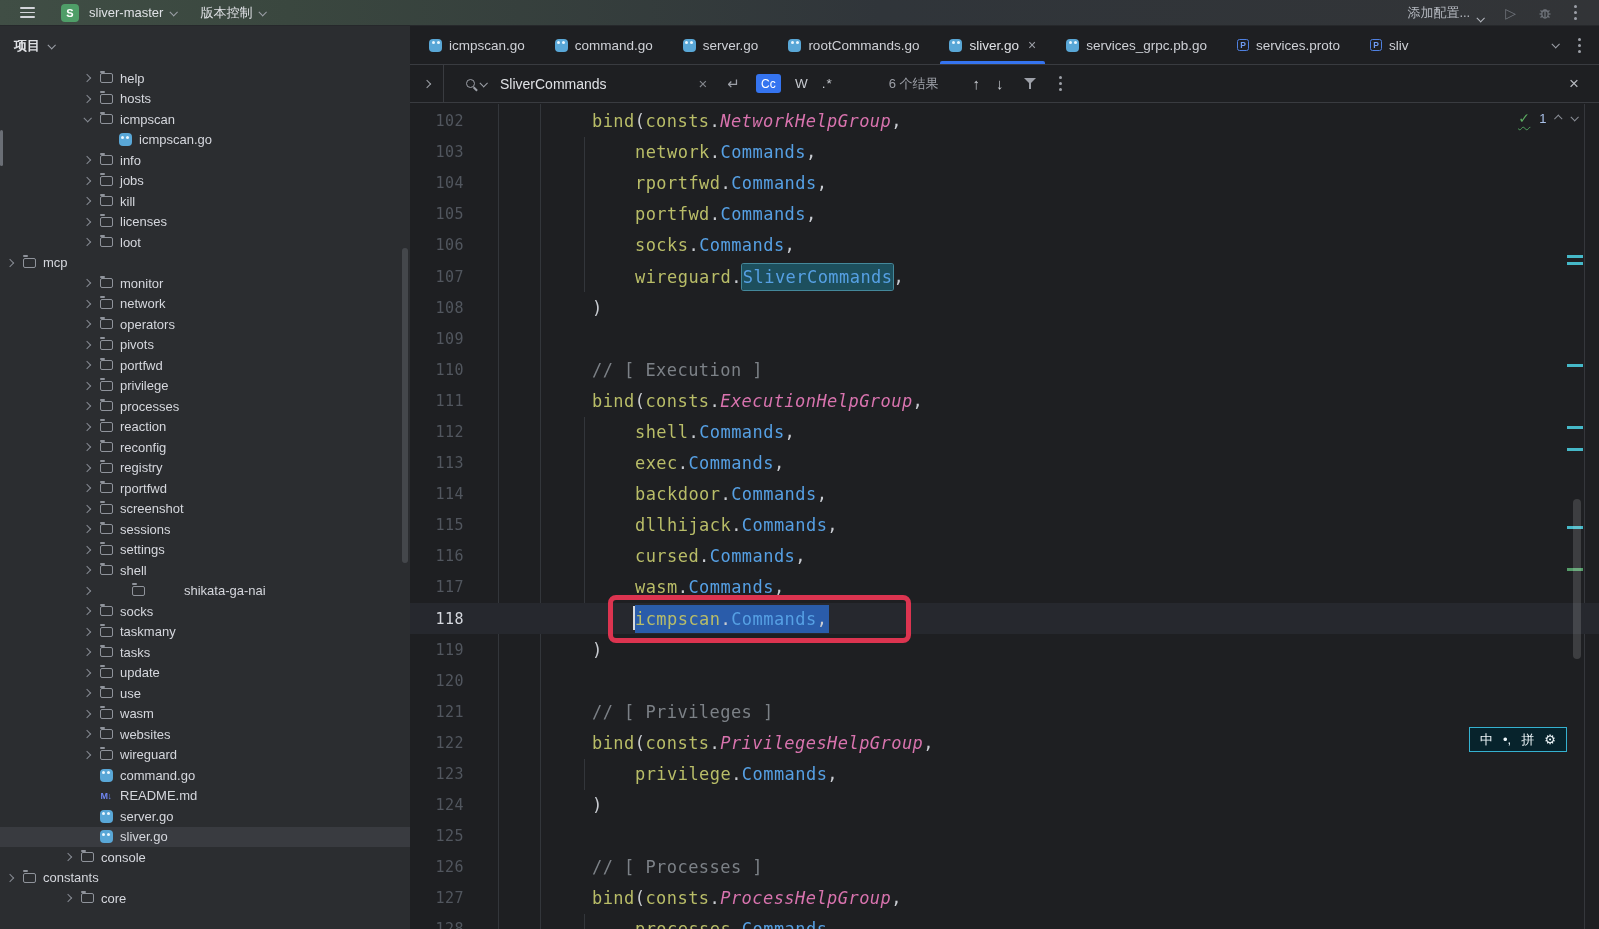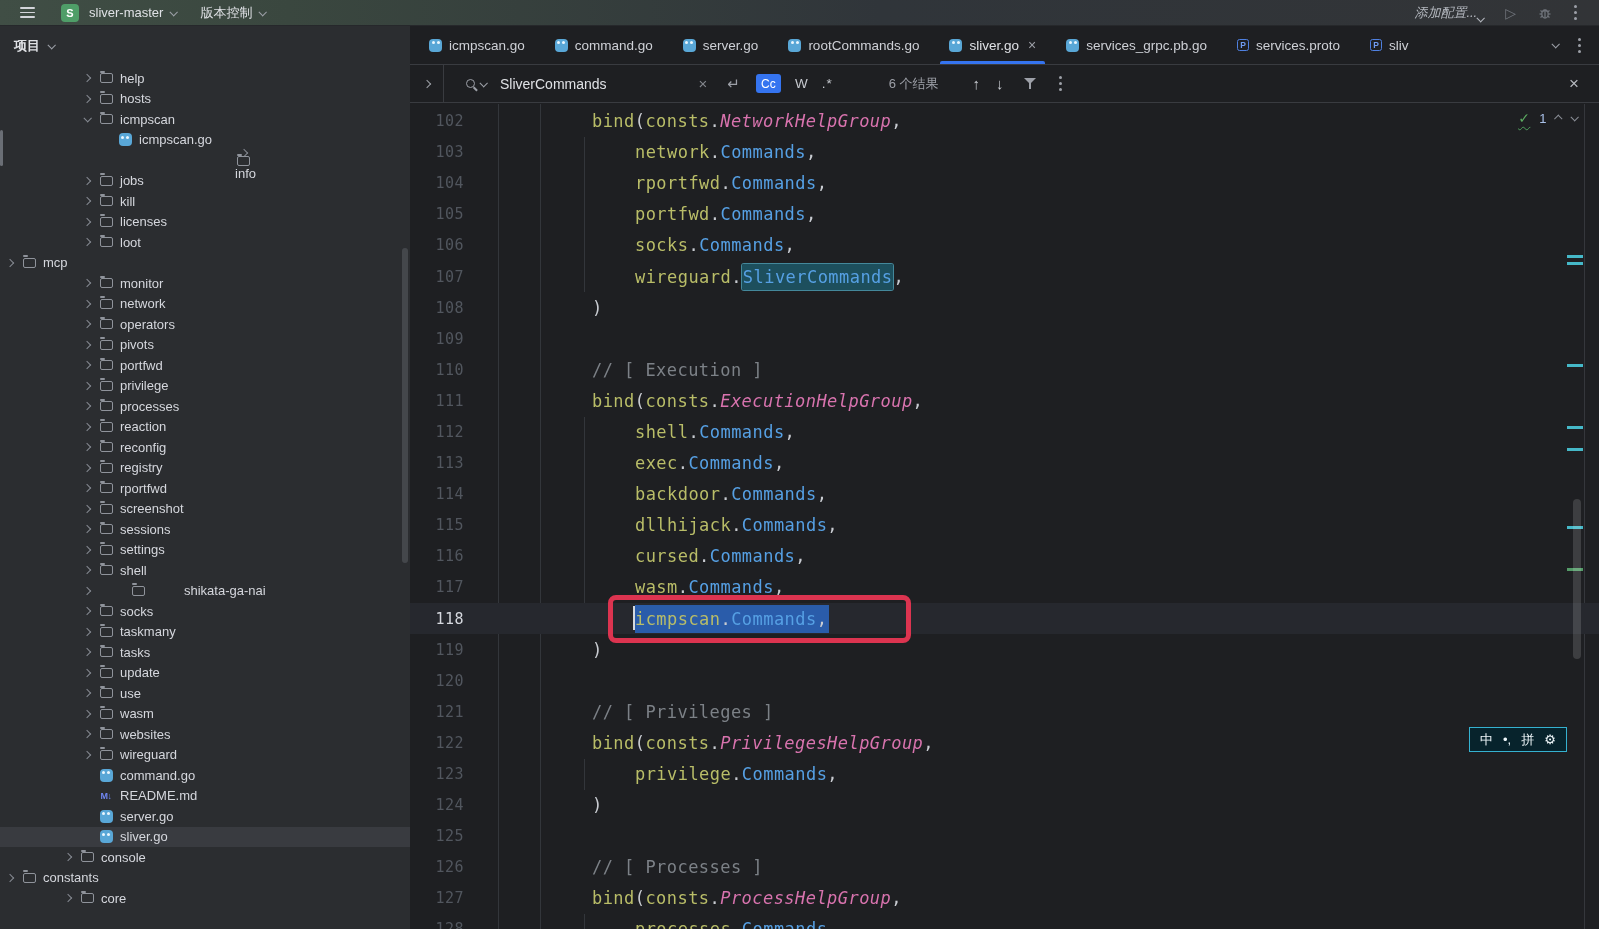--- a/index.html
+++ b/index.html
@@ -28,21 +28,21 @@
   .burger { width:15px; height:11px; margin-left:20px; position:relative; cursor:pointer; }
   .burger i, .burger::before, .burger::after { content:""; position:absolute; left:0; width:15px;
               height:1.8px; background:#d3d5da; border-radius:1px; }
   .burger::before { top:0; } .burger i { top:4.6px; } .burger::after { top:9.2px; }
   .proj-badge { width:18px; height:18px; border-radius:4px; background:#4f9e68; color:#fff;
               font-weight:bold; font-size:11px; display:flex; align-items:center; justify-content:center;
               margin-left:26px; }
   .tb-item { display:flex; align-items:center; gap:7px; margin-left:10px; color:#dfe1e5; cursor:pointer; }
   .tb-item .chv { color:#9da0a8; }
   .tb-right { margin-left:auto; display:flex; align-items:center; gap:22px; margin-right:22px; }
-  .addcfg { color:#b4b8bf; display:flex; align-items:flex-end;font-style:italic; }
+  .addcfg { color:#b4b8bf; display:flex; gap:7px; align-items:flex-end; }
   .play-ic { color:#6f737a; font-size:14px; line-height:1; }
   .bug-ic svg { display:block; }
 
   
   .panel { position:absolute; left:0; top:26px; width:410px; height:903px; background:#2b2d30; }
   .panel-header { height:40px; display:flex; align-items:center; gap:8px; padding-left:14px;
                   color:#dfe1e5; font-weight:bold; font-size:13px; }
   .panel-header .chv { color:#9da0a8; }
   .edge-notch { position:absolute; left:0; top:104px; width:3px; height:36px; background:#6a6e75;
                 border-radius:2px; }
@@ -228,21 +228,21 @@
             <span class="ic-folder"></span>
           </span>
           <span style="margin-left: 4px;">icmpscan</span>
         </div>
         <div class="trow" style="padding-left: 115px;">
           <span class="icobox">
             <span class="ic-go"></span>
           </span>
           <span style="margin-left: 4px;">icmpscan.go</span>
         </div>
-        <div class="trow" style="padding-left: 77px; flex-direction: column;">
+        <div class="trow" style="padding-left: 77px;">
           <span class="chvbox">
             <span class="chv right"></span>
           </span>
           <span class="icobox">
             <span class="ic-folder"></span>
           </span>
           <span style="margin-left: 4px;">info</span>
         </div>
         <div class="trow" style="padding-left: 77px;">
           <span class="chvbox">

